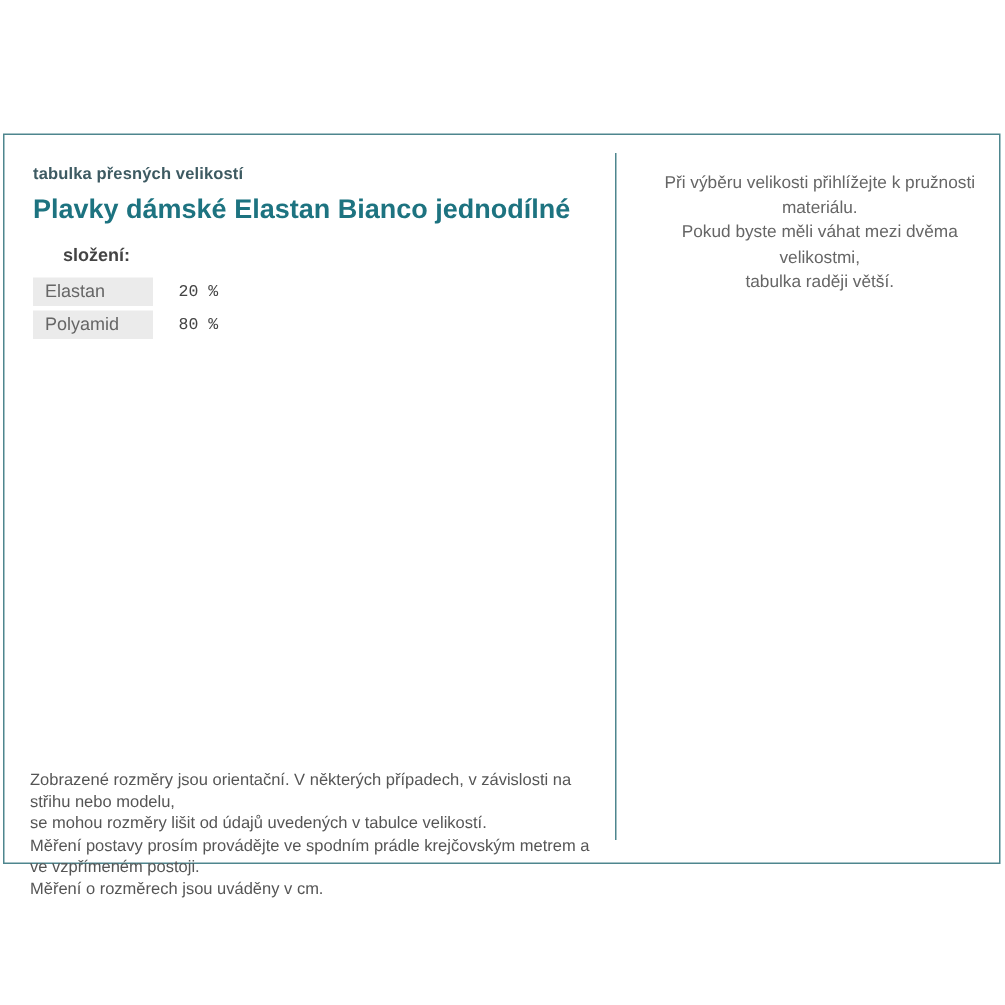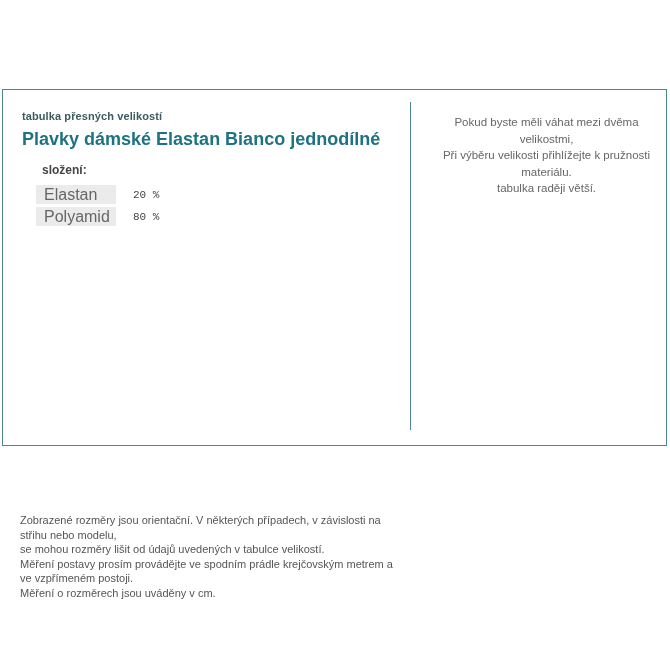--- a/index.html
+++ b/index.html
@@ -15,21 +15,21 @@
     width: 670px; height: 670px;
     background: #ffffff;
     font-family: "Liberation Sans", sans-serif;
     overflow: hidden;
   }
   .stage { position: relative; width: 670px; height: 670px; background: #ffffff; }
 
   .panel {
     position: absolute;
     left: 2px; top: 89px;
-    width: 665px; height: 357px;
+    width: 665px; height: 487px;
     border: 1px solid var(--border-teal);
     background: #ffffff;
   }
   .divider {
     position: absolute;
     left: 407px; top: 12px; bottom: 15px;
     width: 1px;
     background: var(--border-teal);
   }
 
@@ -70,23 +70,22 @@
     display: flex;
     align-items: center;
     margin-bottom: 3px;
   }
   .comp-cell-material {
     width: 80px;
     height: 19px;
     line-height: 19px;
     background: var(--cell-bg);
     color: var(--text-gray-light);
-    font-size: 16px;
+    font-size: 12px;
     padding-left: 8px;
-    margin-left: 14px;
   }
   .comp-cell-percent {
     margin-left: 17px;
     font-size: 11px;
     color: #444444;
     font-family: Liberation Mono, monospace;
   }
 
   .disclaimer {
     position: absolute;
@@ -134,20 +133,20 @@
         <div>se mohou rozměry lišit od údajů uvedených v tabulce velikostí.</div>
         <div>Měření postavy prosím provádějte ve spodním prádle krejčovským metrem a ve vzpřímeném postoji.</div>
         <div>Měření o rozměrech jsou uváděny v cm.</div>
       </div>
     </div>
 
     <div class="divider"></div>
 
     <div class="right-col">
       <div class="size-hint">
+        <div>Při výběru velikosti přihlížejte k pružnosti materiálu.</div>
         <div>Pokud byste měli váhat mezi dvěma velikostmi,</div>
-        <div>Při výběru velikosti přihlížejte k pružnosti materiálu.</div>
         <div>tabulka raději větší.</div>
       </div>
     </div>
 
   </div>
 </div>
 
 </body></html>

